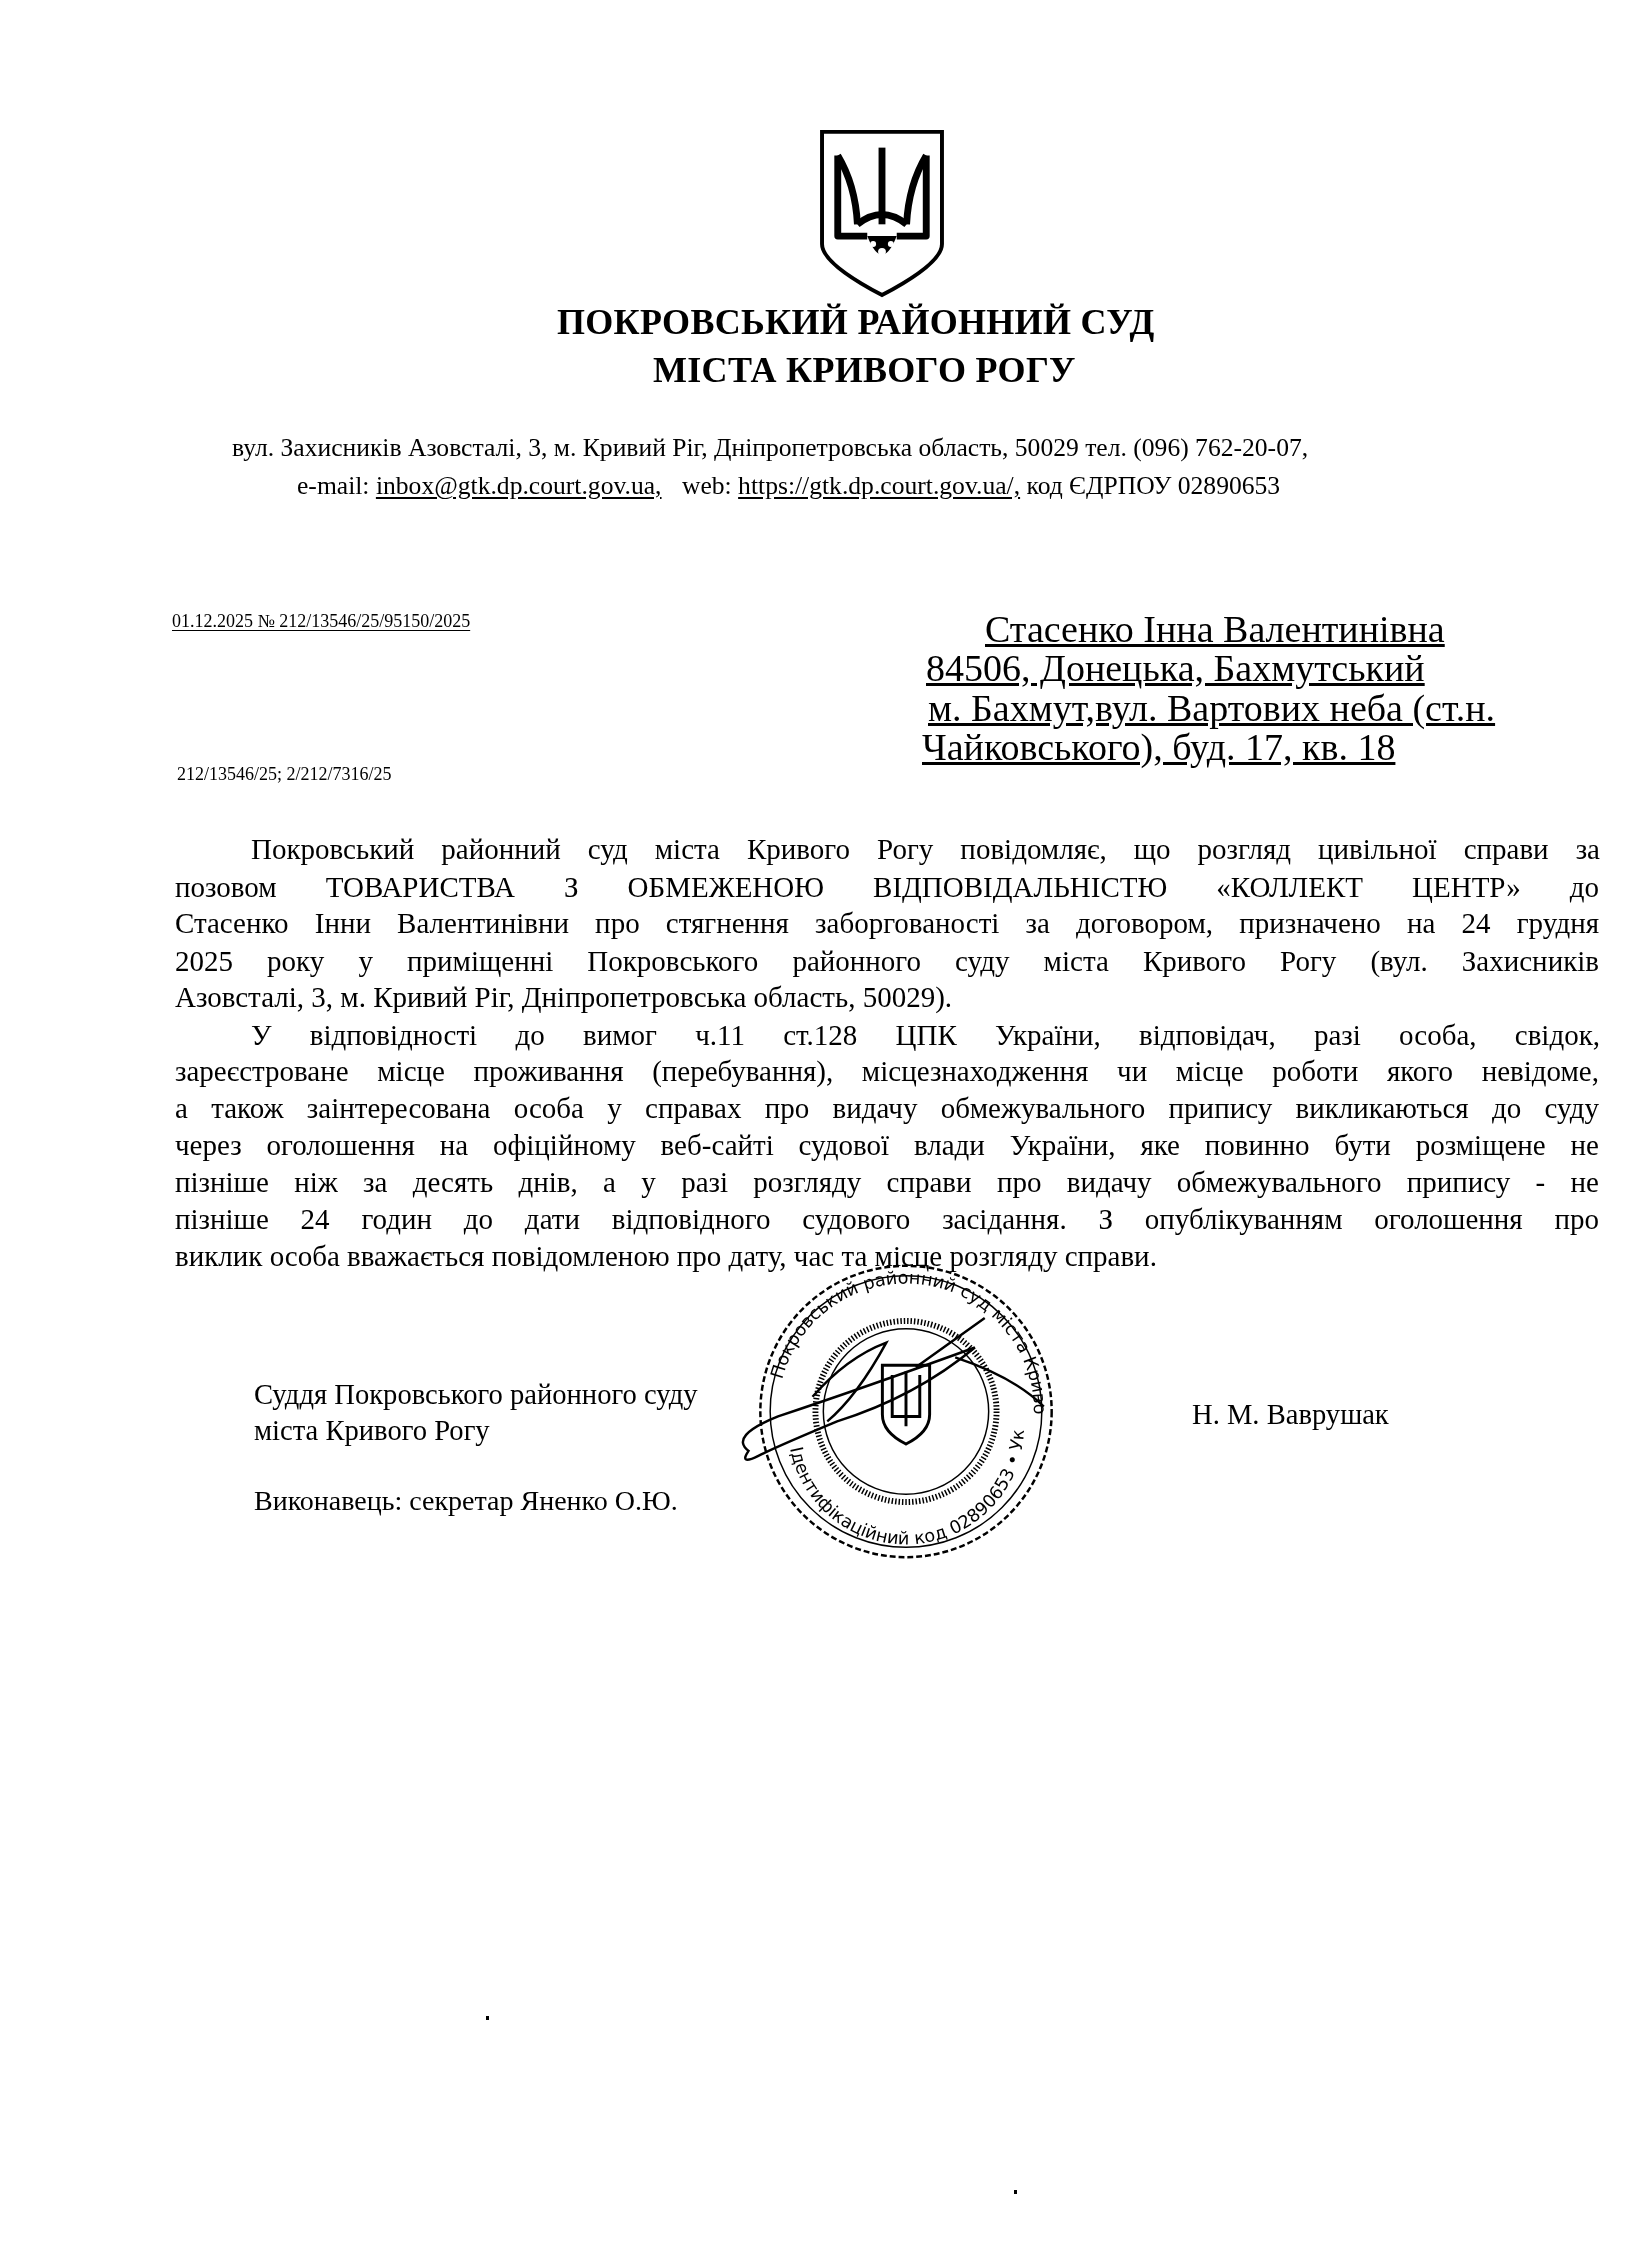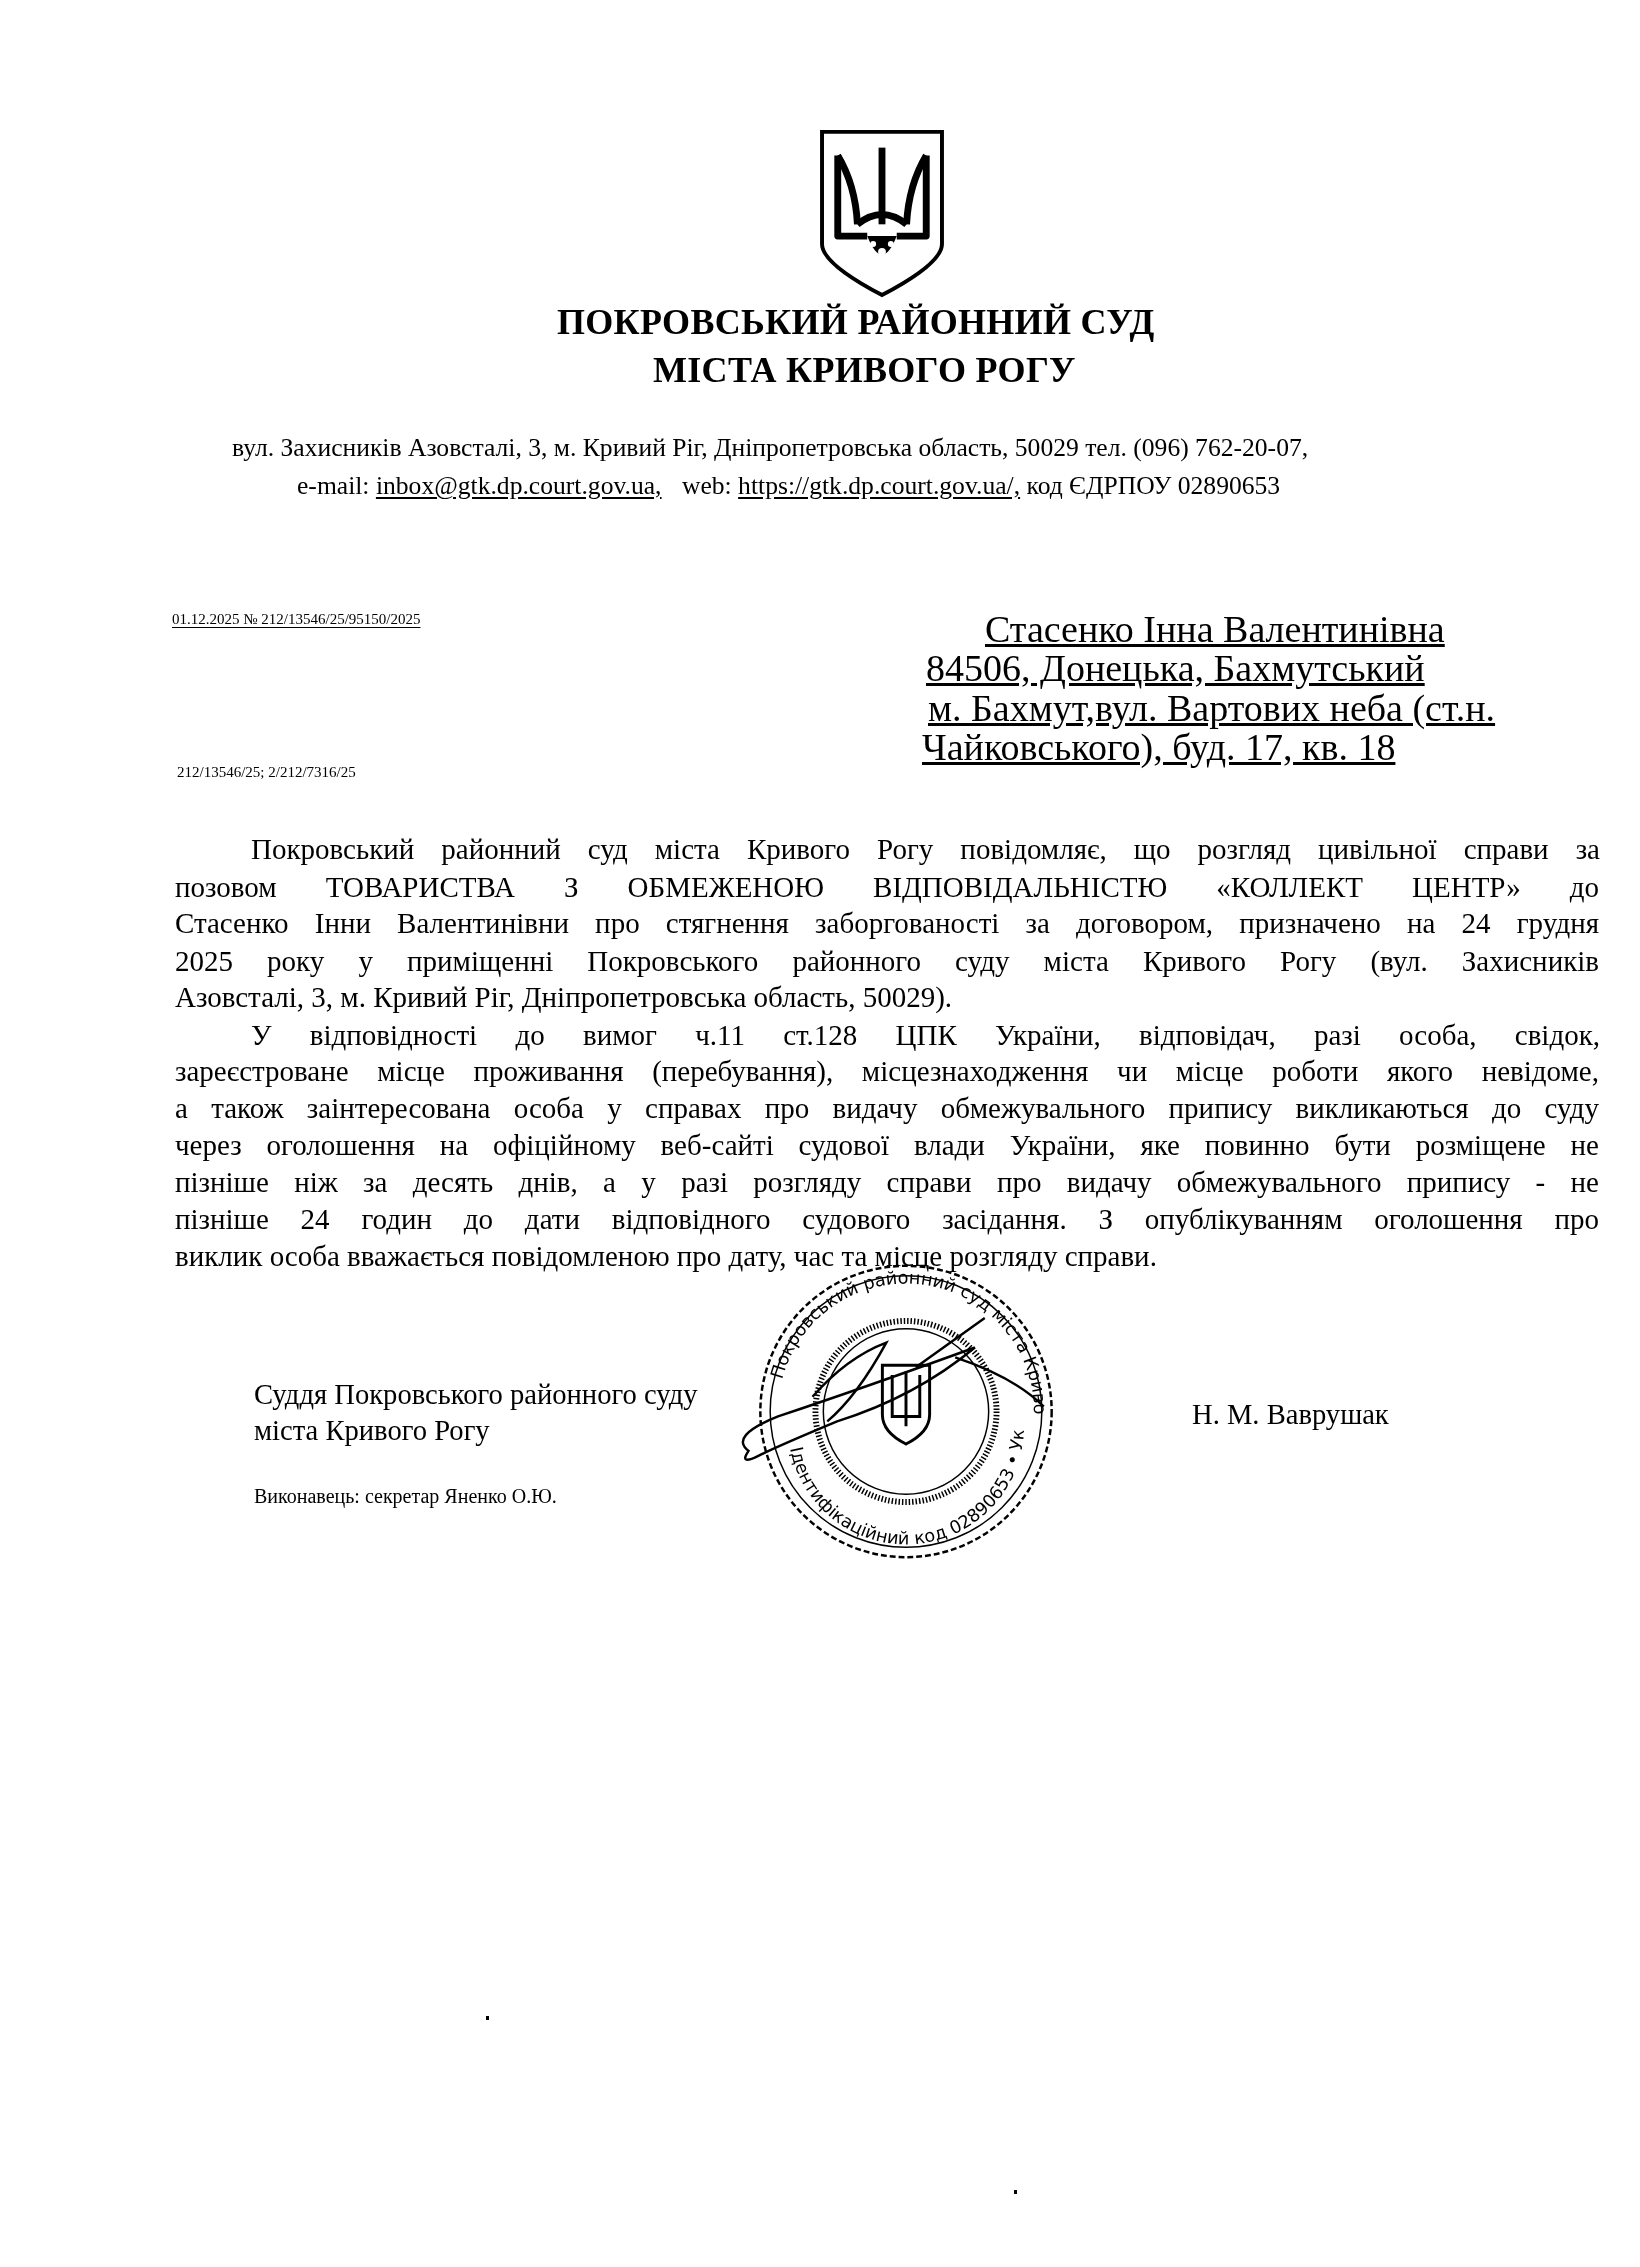--- a/index.html
+++ b/index.html
@@ -3,27 +3,27 @@
   <meta charset="utf-8">
   <style>
     html, body { margin: 0; padding: 0; background: #ffffff; }
     body { width: 1640px; height: 2268px; position: relative; overflow: hidden;
            font-family: "Liberation Serif", "DejaVu Serif", serif; color: #000; }
     .abs { position: absolute; white-space: nowrap; }
     .coat { position: absolute; left: 816px; top: 126px; width: 132px; height: 175px; }
     .h1 { font-weight: bold; font-size: 36px; letter-spacing: 0.3px; }
     .addr { font-size: 25.6px; }
     .u { text-decoration: underline; text-underline-offset: 3px; }
-    .ref { font-size: 15px; }
+    .ref { font-size: 18px; }
     .recip { font-size: 38px; text-decoration: underline; }
     .body-line { position: absolute; left: 175px; width: 1424px; font-size: 29px;
                  text-align: justify; text-align-last: justify; white-space: nowrap; }
     .body-line.last { text-align-last: left; }
     .sig { font-size: 28.6px; }
-    .small { font-size: 20px; text-align: center; }
+    .small { font-size: 28px; text-align: center; }
     .stamp { position: absolute; left: 719px; top: 1249px; width: 374px; height: 325px; }
     .speck { position: absolute; width: 3px; height: 3.9px; background: #000; }
   </style>
 </head>
 <body>
 
 <svg class="coat" viewBox="0 0 134 178">
   <path d="M6 6 H128 V120 Q128 140 67 172 Q6 140 6 120 Z" fill="none" stroke="#000" stroke-width="4"></path>
   <g fill="none" stroke="#000" stroke-width="7" stroke-linejoin="round">
     <path d="M22 30 V112 H52"></path>

